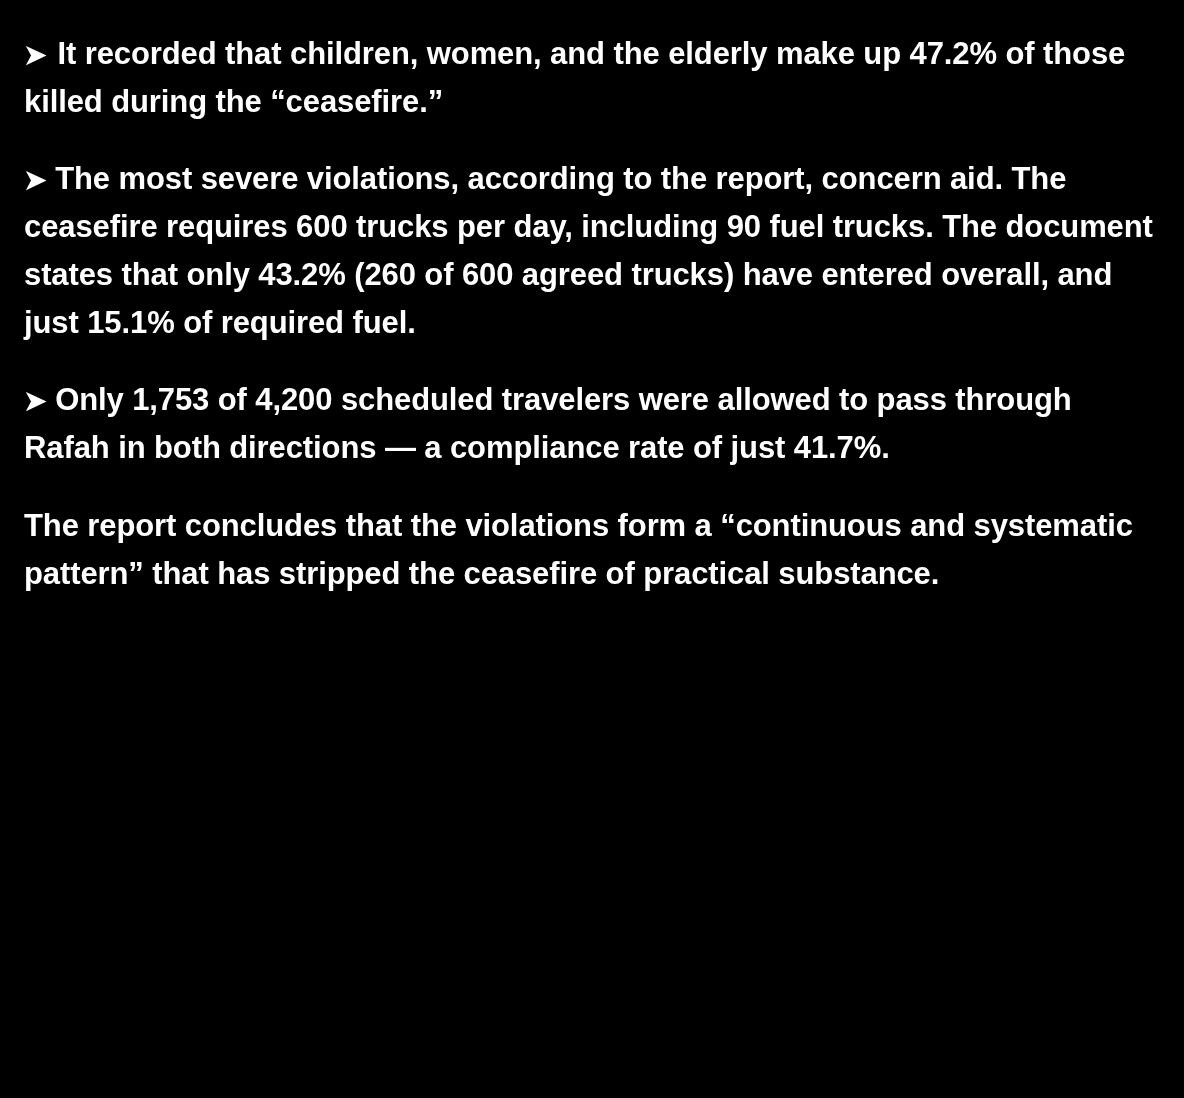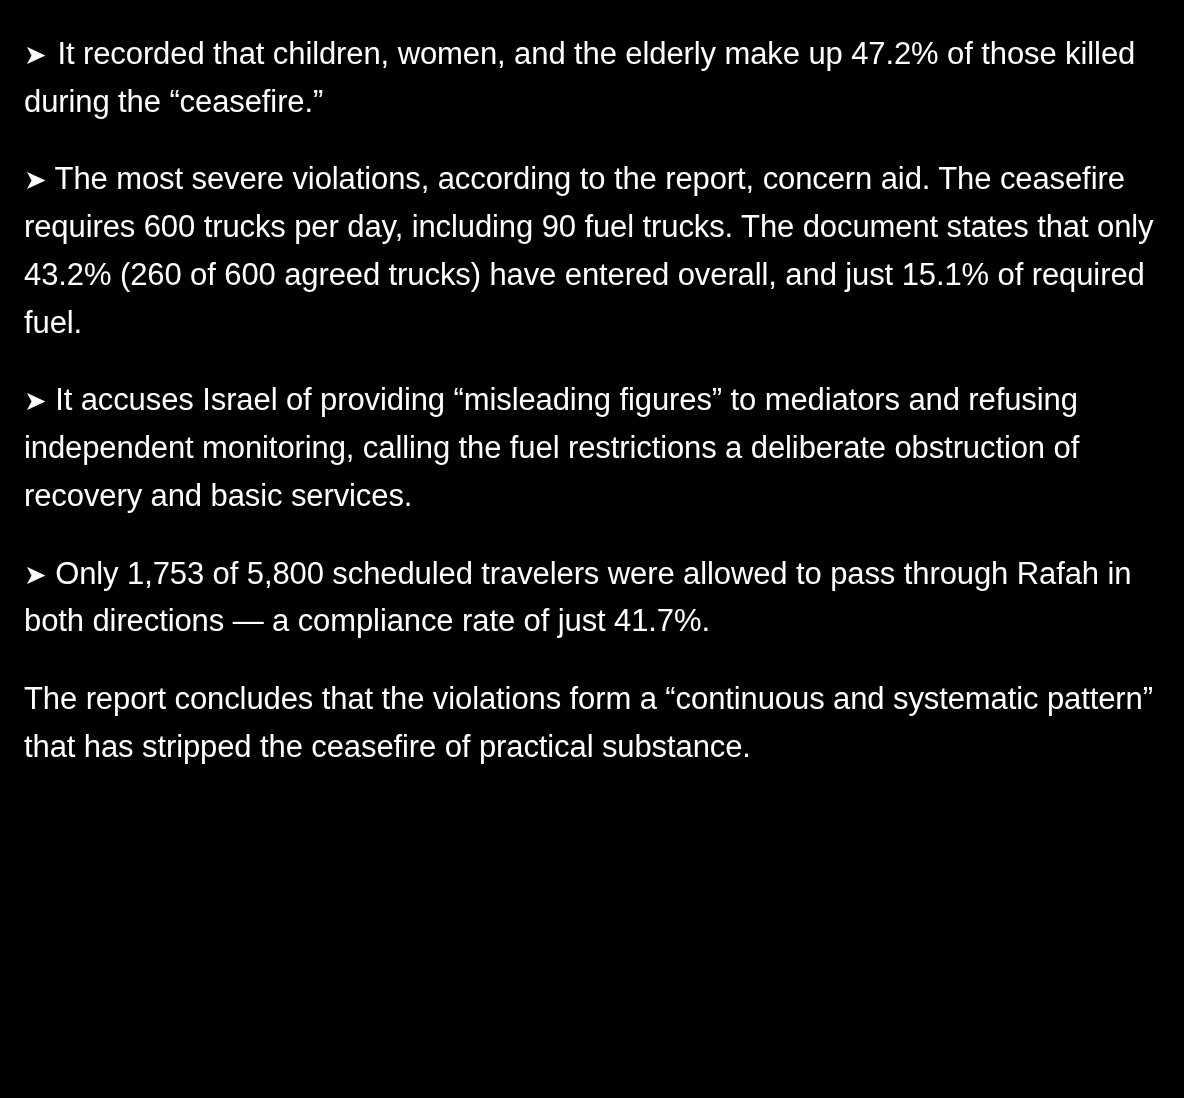--- a/index.html
+++ b/index.html
@@ -20,21 +20,21 @@
     min-height: 1098px;
     background: #000000;
     padding: 30px 24px 18px 24px;
   }
   .para {
     font-size: 31px;
     line-height: 1.54;
     letter-spacing: -0.1px;
     color: #ffffff;
     margin: 0 0 30px 0;
-    font-weight: 400;
+    font-weight: 700;
     text-align: left;
   }
   .para:last-child {
     margin-bottom: 4px;
   }
   .bullet-glyph {
     display: inline;
     font-size: 27px;
     line-height: 1;
     letter-spacing: 0;
@@ -47,19 +47,18 @@
 </head>
 <body>
 
 <div class="page">
 
   <p class="para"><span class="bullet-glyph gap-first">➤</span><span>It recorded that children, women, and the elderly make up 47.2% of those killed during the “ceasefire.”</span></p>
 
 
   <p class="para"><span class="bullet-glyph">➤</span> <span>The most severe violations, according to the report, concern aid. The ceasefire requires 600 trucks per day, including 90 fuel trucks. The document states that only 43.2% (260 of 600 agreed trucks) have entered overall, and just 15.1% of required fuel.</span></p>
 
-  <p class="para"><span class="bullet-glyph">➤</span> <span>It accuses Israel of providing “misleading figures” to mediators and refusing independent monitoring, calling the fuel restrictions a deliberate obstruction of recovery and basic services.</span></p>
 
-  <p class="para"><span class="bullet-glyph">➤</span> <span>Only 1,753 of 5,800 scheduled travelers were allowed to pass through Rafah in both directions — a compliance rate of just 41.7%.</span></p>
+  <p class="para"><span class="bullet-glyph">➤</span> <span>Only 1,753 of 4,200 scheduled travelers were allowed to pass through Rafah in both directions — a compliance rate of just 41.7%.</span></p>
 
   <p class="para"><span>The report concludes that the violations form a “continuous and systematic pattern” that has stripped the ceasefire of practical substance.</span></p>
 
 </div>
 
 </body></html>

